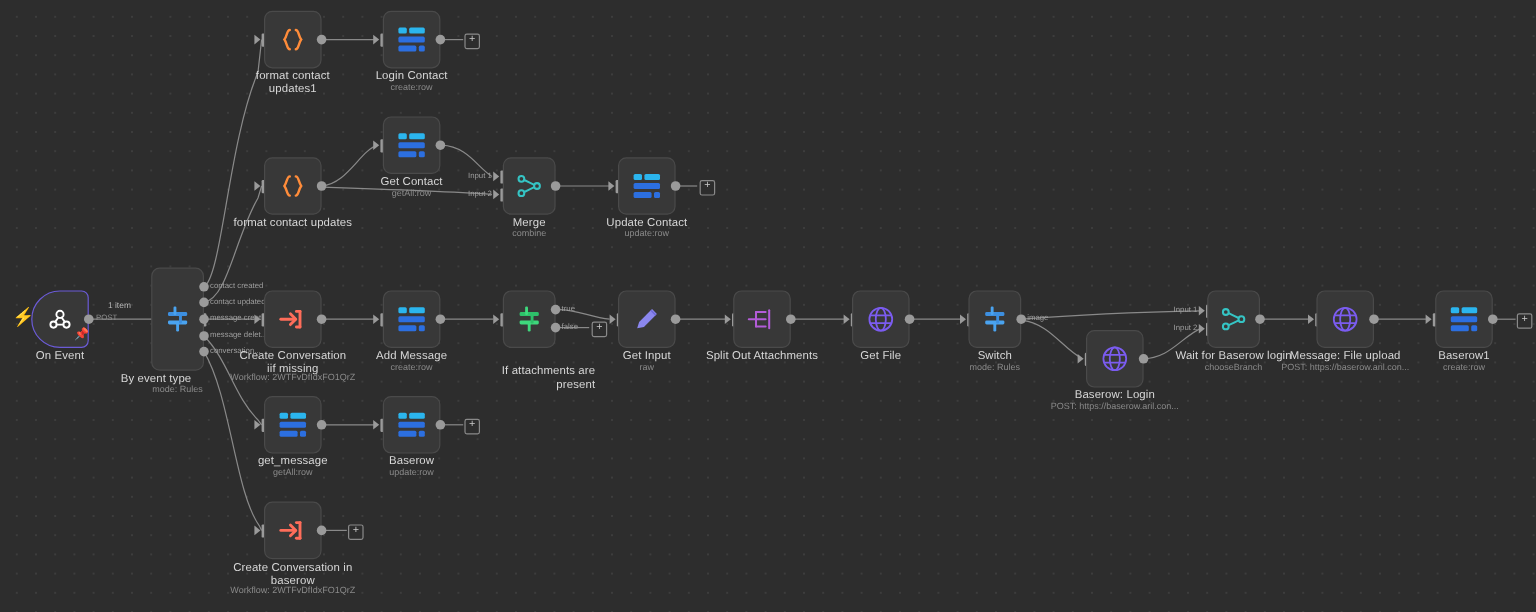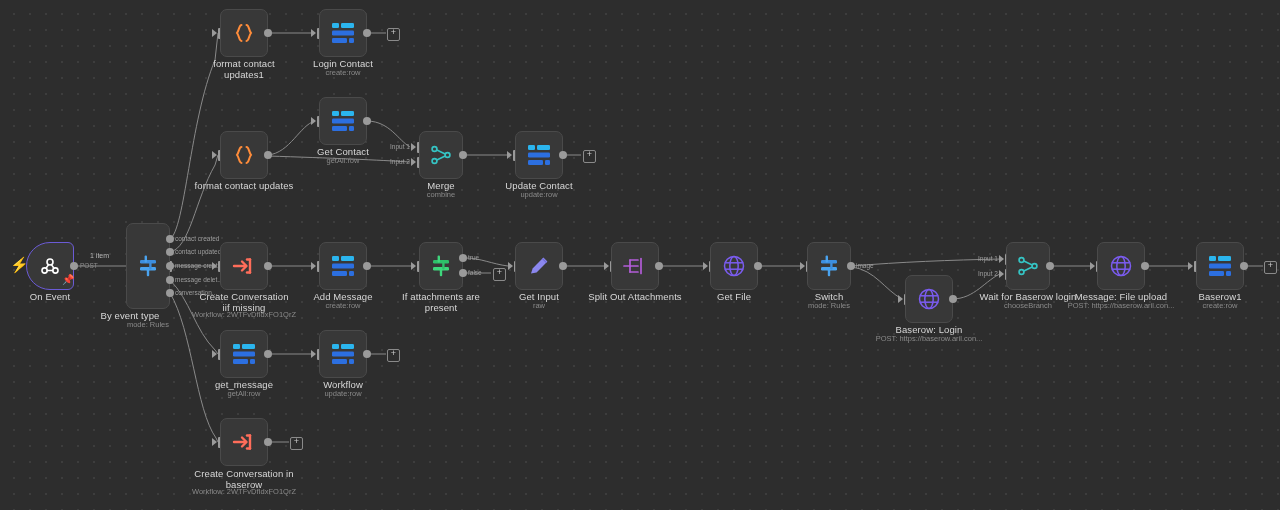--- a/index.html
+++ b/index.html
@@ -346,21 +346,21 @@
         <rect x="14.2" y="9.5" width="2.4" height="7" rx="1" fill="#2ec06a"></rect>
         <rect x="11.8" y="16.2" width="2.4" height="7" rx="1" fill="#3ed77c"></rect>
       </svg>
     </span>
   </div>
   <div class="port" style="left:459px; top:254px;"></div>
   <div class="edge-label" style="left:468px; top:254px;">true</div>
   <div class="port" style="left:459px; top:269px;"></div>
   <div class="edge-label" style="left:468px; top:269px;">false</div>
   <div class="plus" style="left:493px; top:268px;"><span>+</span></div>
-  <div class="label" style="left:386px; top:291px; width:110px;">If attachments are present</div>
+  <div class="label" style="left:386px; top:304px; width:110px;text-align:right;">If attachments are present</div>
 
   <div class="inarrow" style="left:508px; top:262px;"></div>
   <div class="inport" style="left:514px; top:261px;"></div>
   <div class="node" style="left:515px; top:242px; width:48px; height:48px;">
     <span class="ico">
       <svg width="24" height="24" viewBox="0 0 24 24">
         <path d="M4 19.5 L5.6 14.4 L16.4 3.6 L20.4 7.6 L9.6 18.4 Z" fill="#8b87ee"></path>
         <path d="M15.4 4.6 L19.4 8.6" stroke="#6f6ad8" stroke-width="1.2"></path>
       </svg>
     </span>
@@ -514,21 +514,21 @@
       <svg width="26" height="24" viewBox="0 0 26 24">
         <rect x="2" y="2" width="7" height="5" rx="1.3" fill="#2bb5ee"></rect>
         <rect x="11" y="2" width="13" height="5" rx="1.3" fill="#2bb5ee"></rect>
         <rect x="2" y="9.5" width="22" height="5" rx="1.3" fill="#2c6fe0"></rect>
         <rect x="2" y="17" width="15" height="5" rx="1.3" fill="#2c6fe0"></rect>
         <rect x="19" y="17" width="5" height="5" rx="1.3" fill="#2c6fe0"></rect>
       </svg>
     </span>
   </div>
   <div class="port" style="left:363px; top:350px;"></div>
-  <div class="label" style="left:303px; top:379px; width:80px;">Workflow</div>
+  <div class="label" style="left:303px; top:379px; width:80px;">Baserow</div>
   <div class="sublabel" style="left:303px; top:389px; width:80px;">update:row</div>
   <div class="plus" style="left:387px; top:349px;"><span>+</span></div>
 
   <div class="inarrow" style="left:212px; top:438px;"></div>
   <div class="inport" style="left:218px; top:437px;"></div>
   <div class="node" style="left:220px; top:418px; width:48px; height:48px;">
     <span class="ico">
       <svg width="26" height="24" viewBox="0 0 26 24" fill="none" stroke="#ff6d5a" stroke-width="2.4" stroke-linecap="round" stroke-linejoin="round">
         <path d="M3 12 H15"></path>
         <path d="M11 7.5 L15.5 12 L11 16.5"></path>

